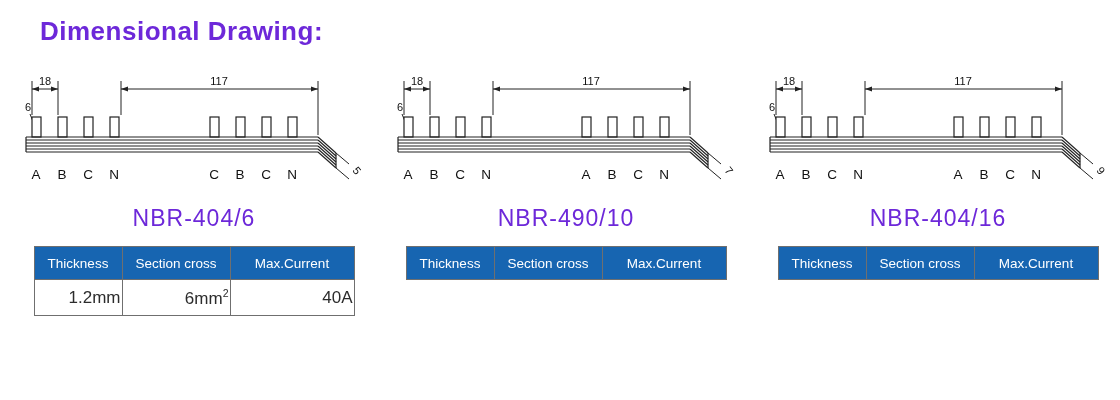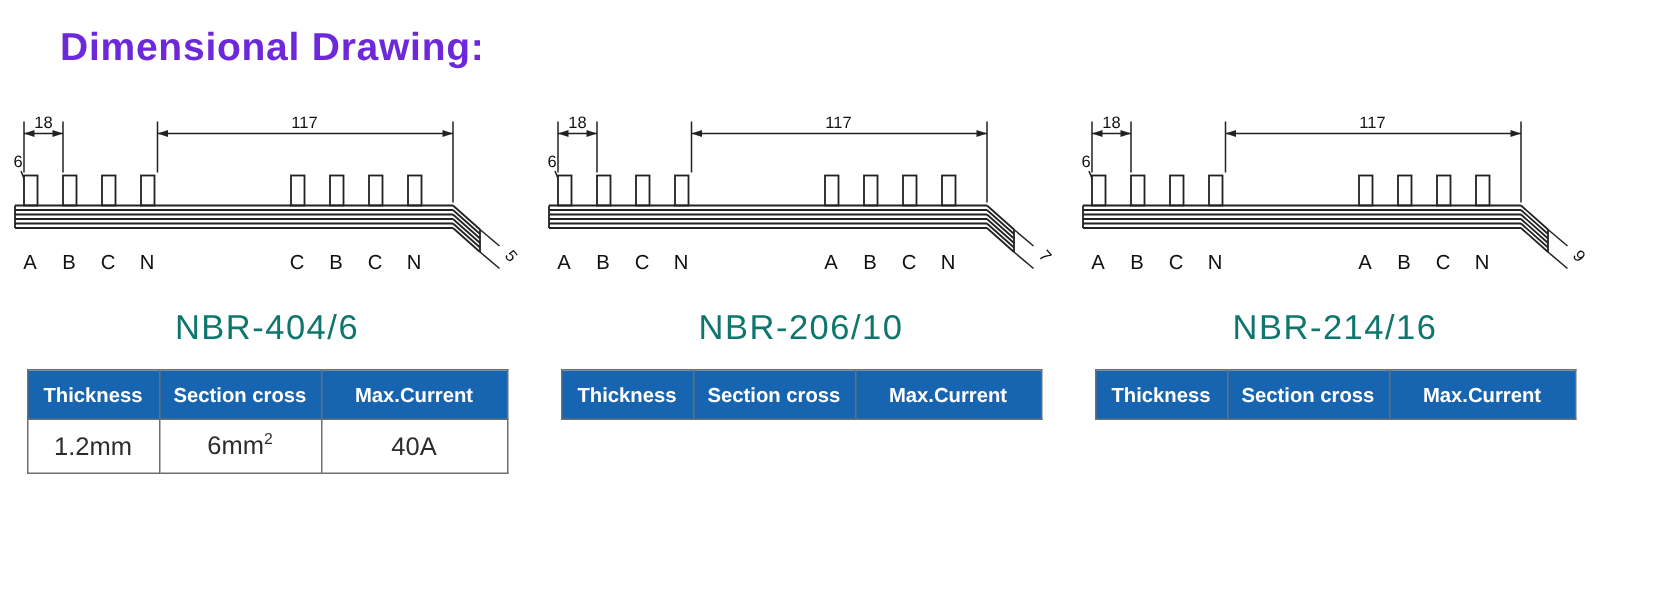--- a/index.html
+++ b/index.html
@@ -12,53 +12,55 @@
   }
   .page-title {
     margin: 16px 0 0 40px;
     font-size: 26px;
     font-weight: 700;
     letter-spacing: 0.5px;
     color: #6d28d9;
   }
   .panels {
     display: flex;
+    gap: 16px;
     margin-top: 26px;
+    padding-left: 16px;
   }
   .panel { width: 356px; }
   .drawing { display: block; margin: 0 auto; }
   .drawing text { font-family: "Liberation Sans", sans-serif; }
   .model-name {
     margin: 8px 0 0 0;
     text-align: center;
     font-size: 23px;
     font-weight: 400;
     letter-spacing: 1px;
-    color: #0f766e;
+    color: #6d28d9;
   }
   table.spec {
     border-collapse: collapse;
     margin: 14px auto 0 auto;
     width: 320px;
     table-layout: fixed;
   }
   table.spec th {
     background: #1765b1;
     color: #ffffff;
-    font-weight: 700;
+    font-weight: 400;
     font-size: 13.5px;
     height: 33px;
     border: 1px solid #6f6f6f;
   }
   table.spec td {
     background: #ffffff;
     color: #2c2c2c;
     font-size: 17px;
     height: 36px;
-    text-align: center;
+    text-align: right;
     border: 1px solid #6f6f6f;
   }
   table.spec col.c1 { width: 88px; }
   table.spec col.c2 { width: 108px; }
   table.spec col.c3 { width: 124px; }
   sup { font-size: 62%; }
 </style>
 </head>
 <body>
 
@@ -207,21 +209,21 @@
         <text x="16" y="106">A</text>
         <text x="42" y="106">B</text>
         <text x="68" y="106">C</text>
         <text x="94" y="106">N</text>
         <text x="194" y="106">A</text>
         <text x="220" y="106">B</text>
         <text x="246" y="106">C</text>
         <text x="272" y="106">N</text>
       </g>
     </svg>
-    <h2 class="model-name">NBR-206/10</h2>
+    <h2 class="model-name">NBR-490/10</h2>
     <table class="spec">
       <colgroup>
           <col class="c1">
           <col class="c2">
           <col class="c3">
         </colgroup>
       <tbody>
           <tr>
         <th>Thickness</th>
         <th>Section cross</th>
@@ -287,21 +289,21 @@
         <text x="16" y="106">A</text>
         <text x="42" y="106">B</text>
         <text x="68" y="106">C</text>
         <text x="94" y="106">N</text>
         <text x="194" y="106">A</text>
         <text x="220" y="106">B</text>
         <text x="246" y="106">C</text>
         <text x="272" y="106">N</text>
       </g>
     </svg>
-    <h2 class="model-name">NBR-214/16</h2>
+    <h2 class="model-name">NBR-404/16</h2>
     <table class="spec">
       <colgroup>
           <col class="c1">
           <col class="c2">
           <col class="c3">
         </colgroup>
       <tbody>
           <tr>
         <th>Thickness</th>
         <th>Section cross</th>

